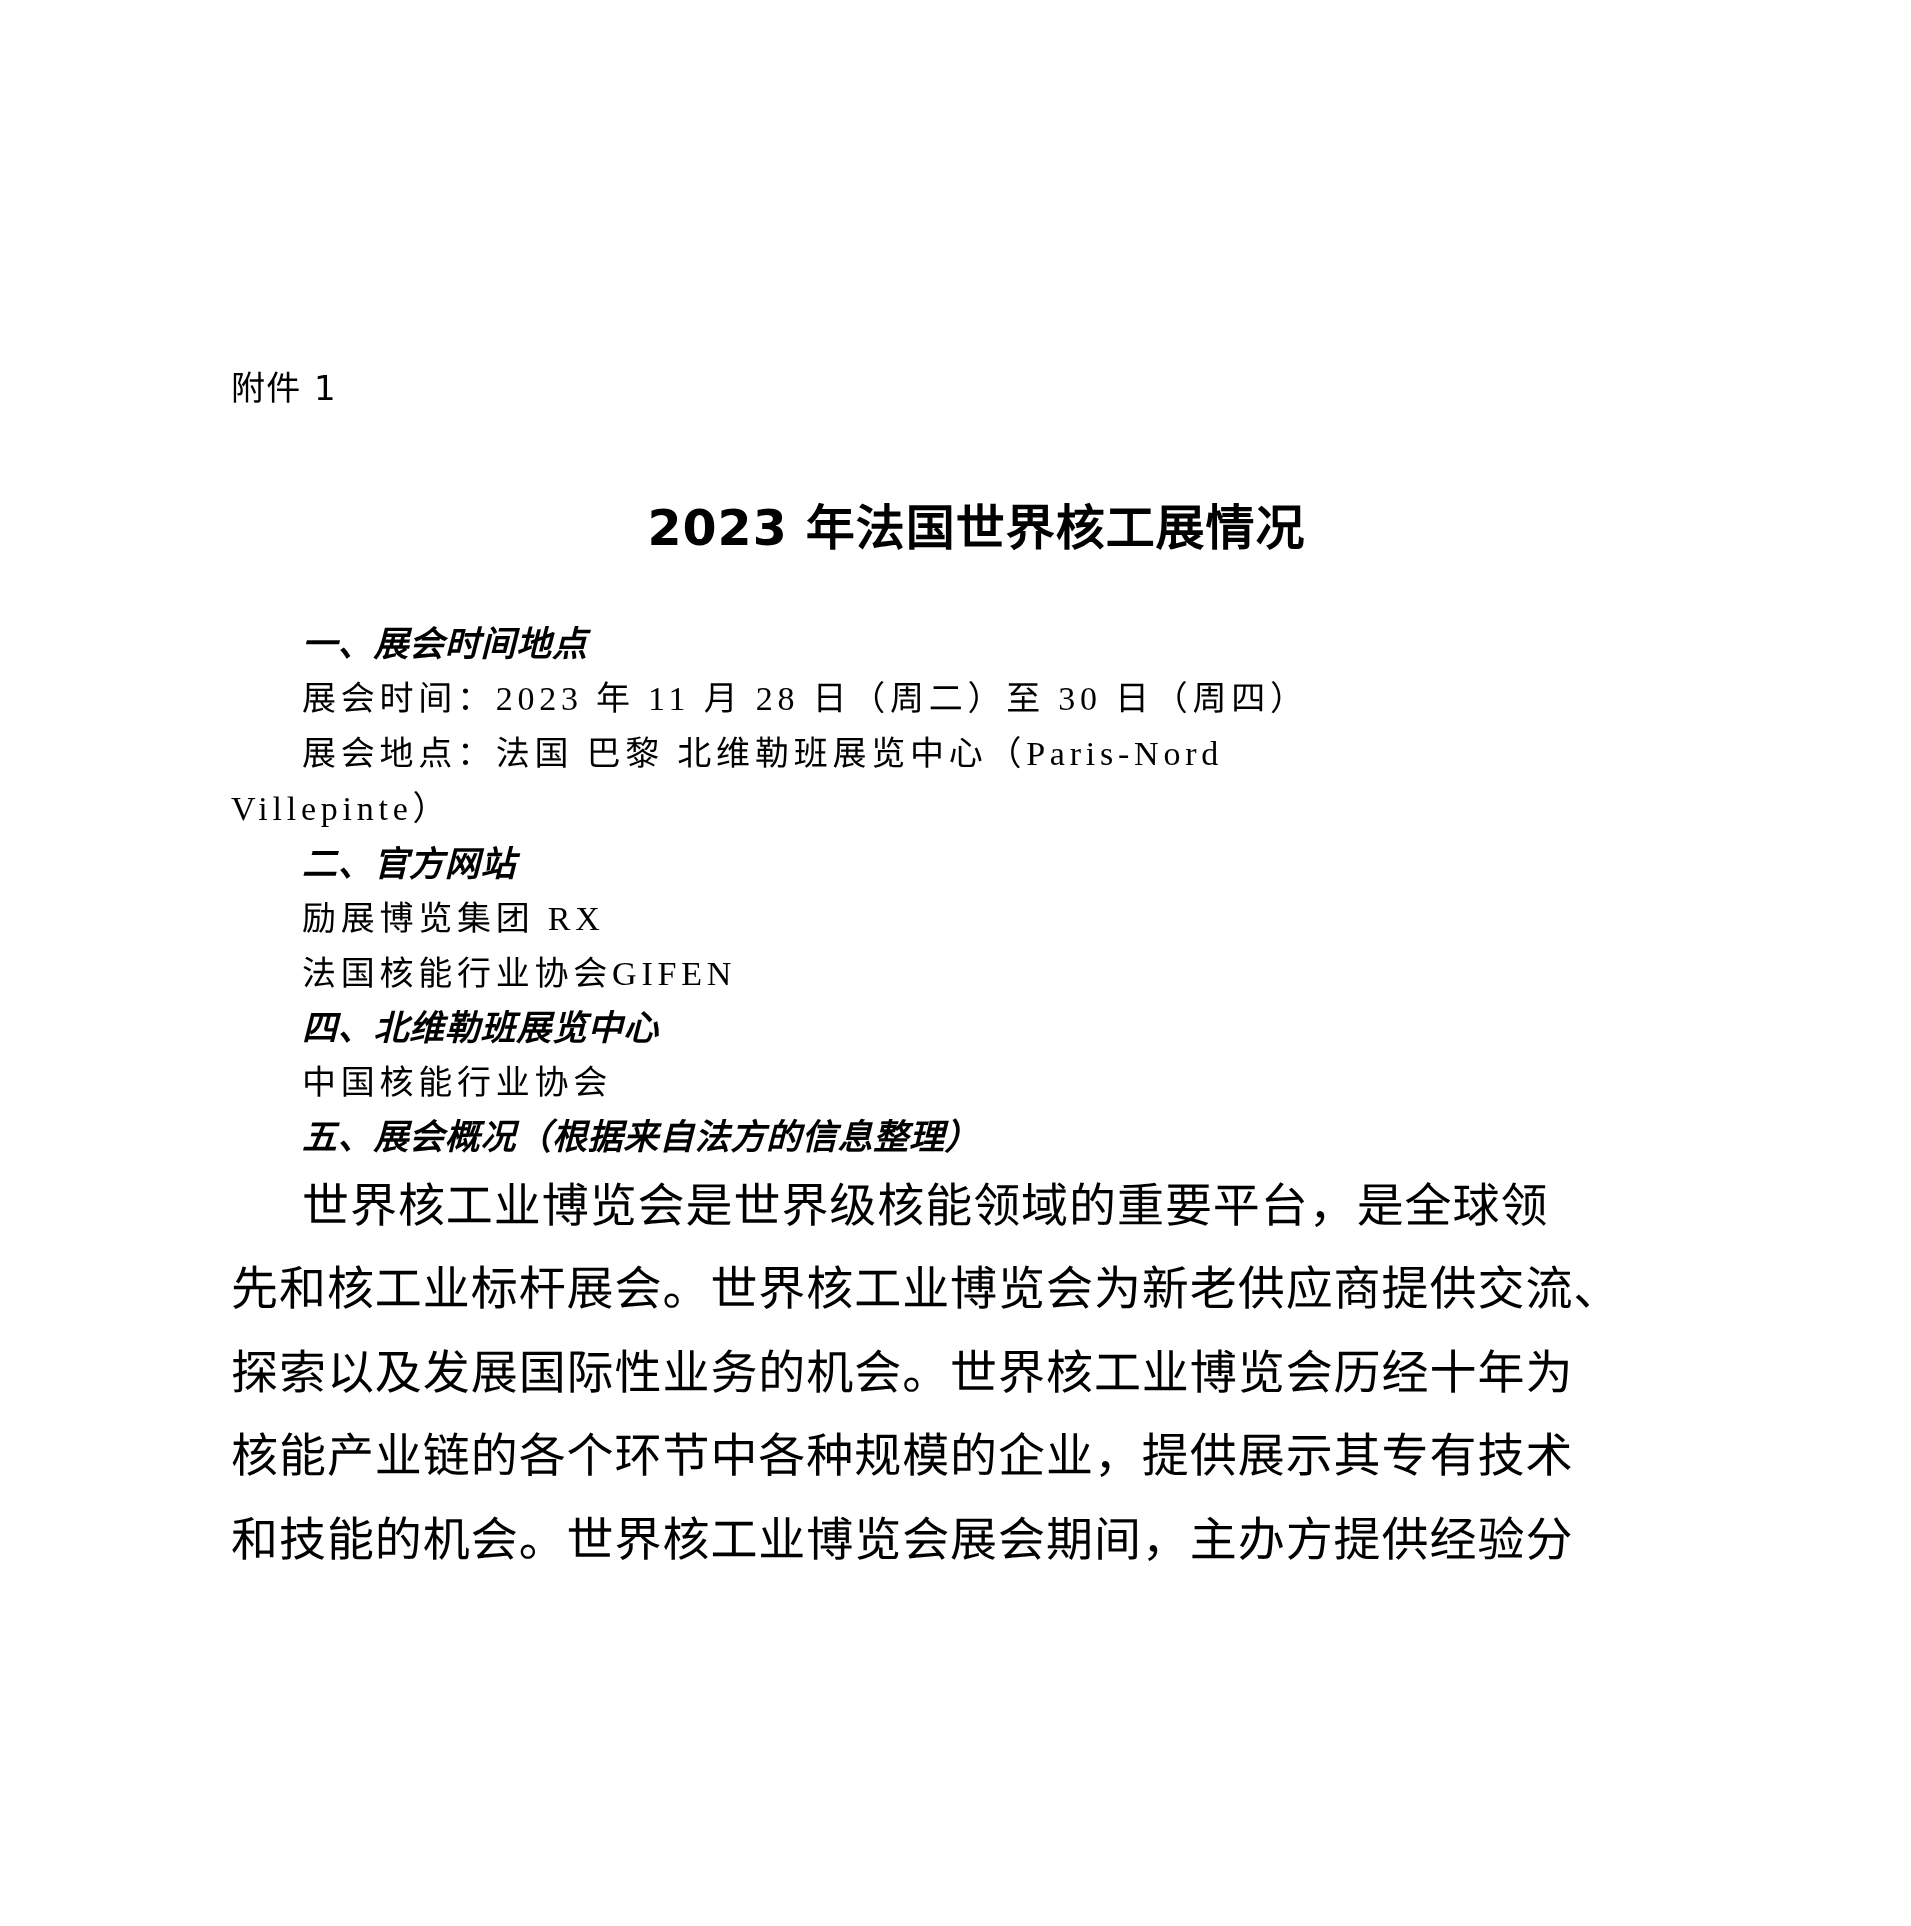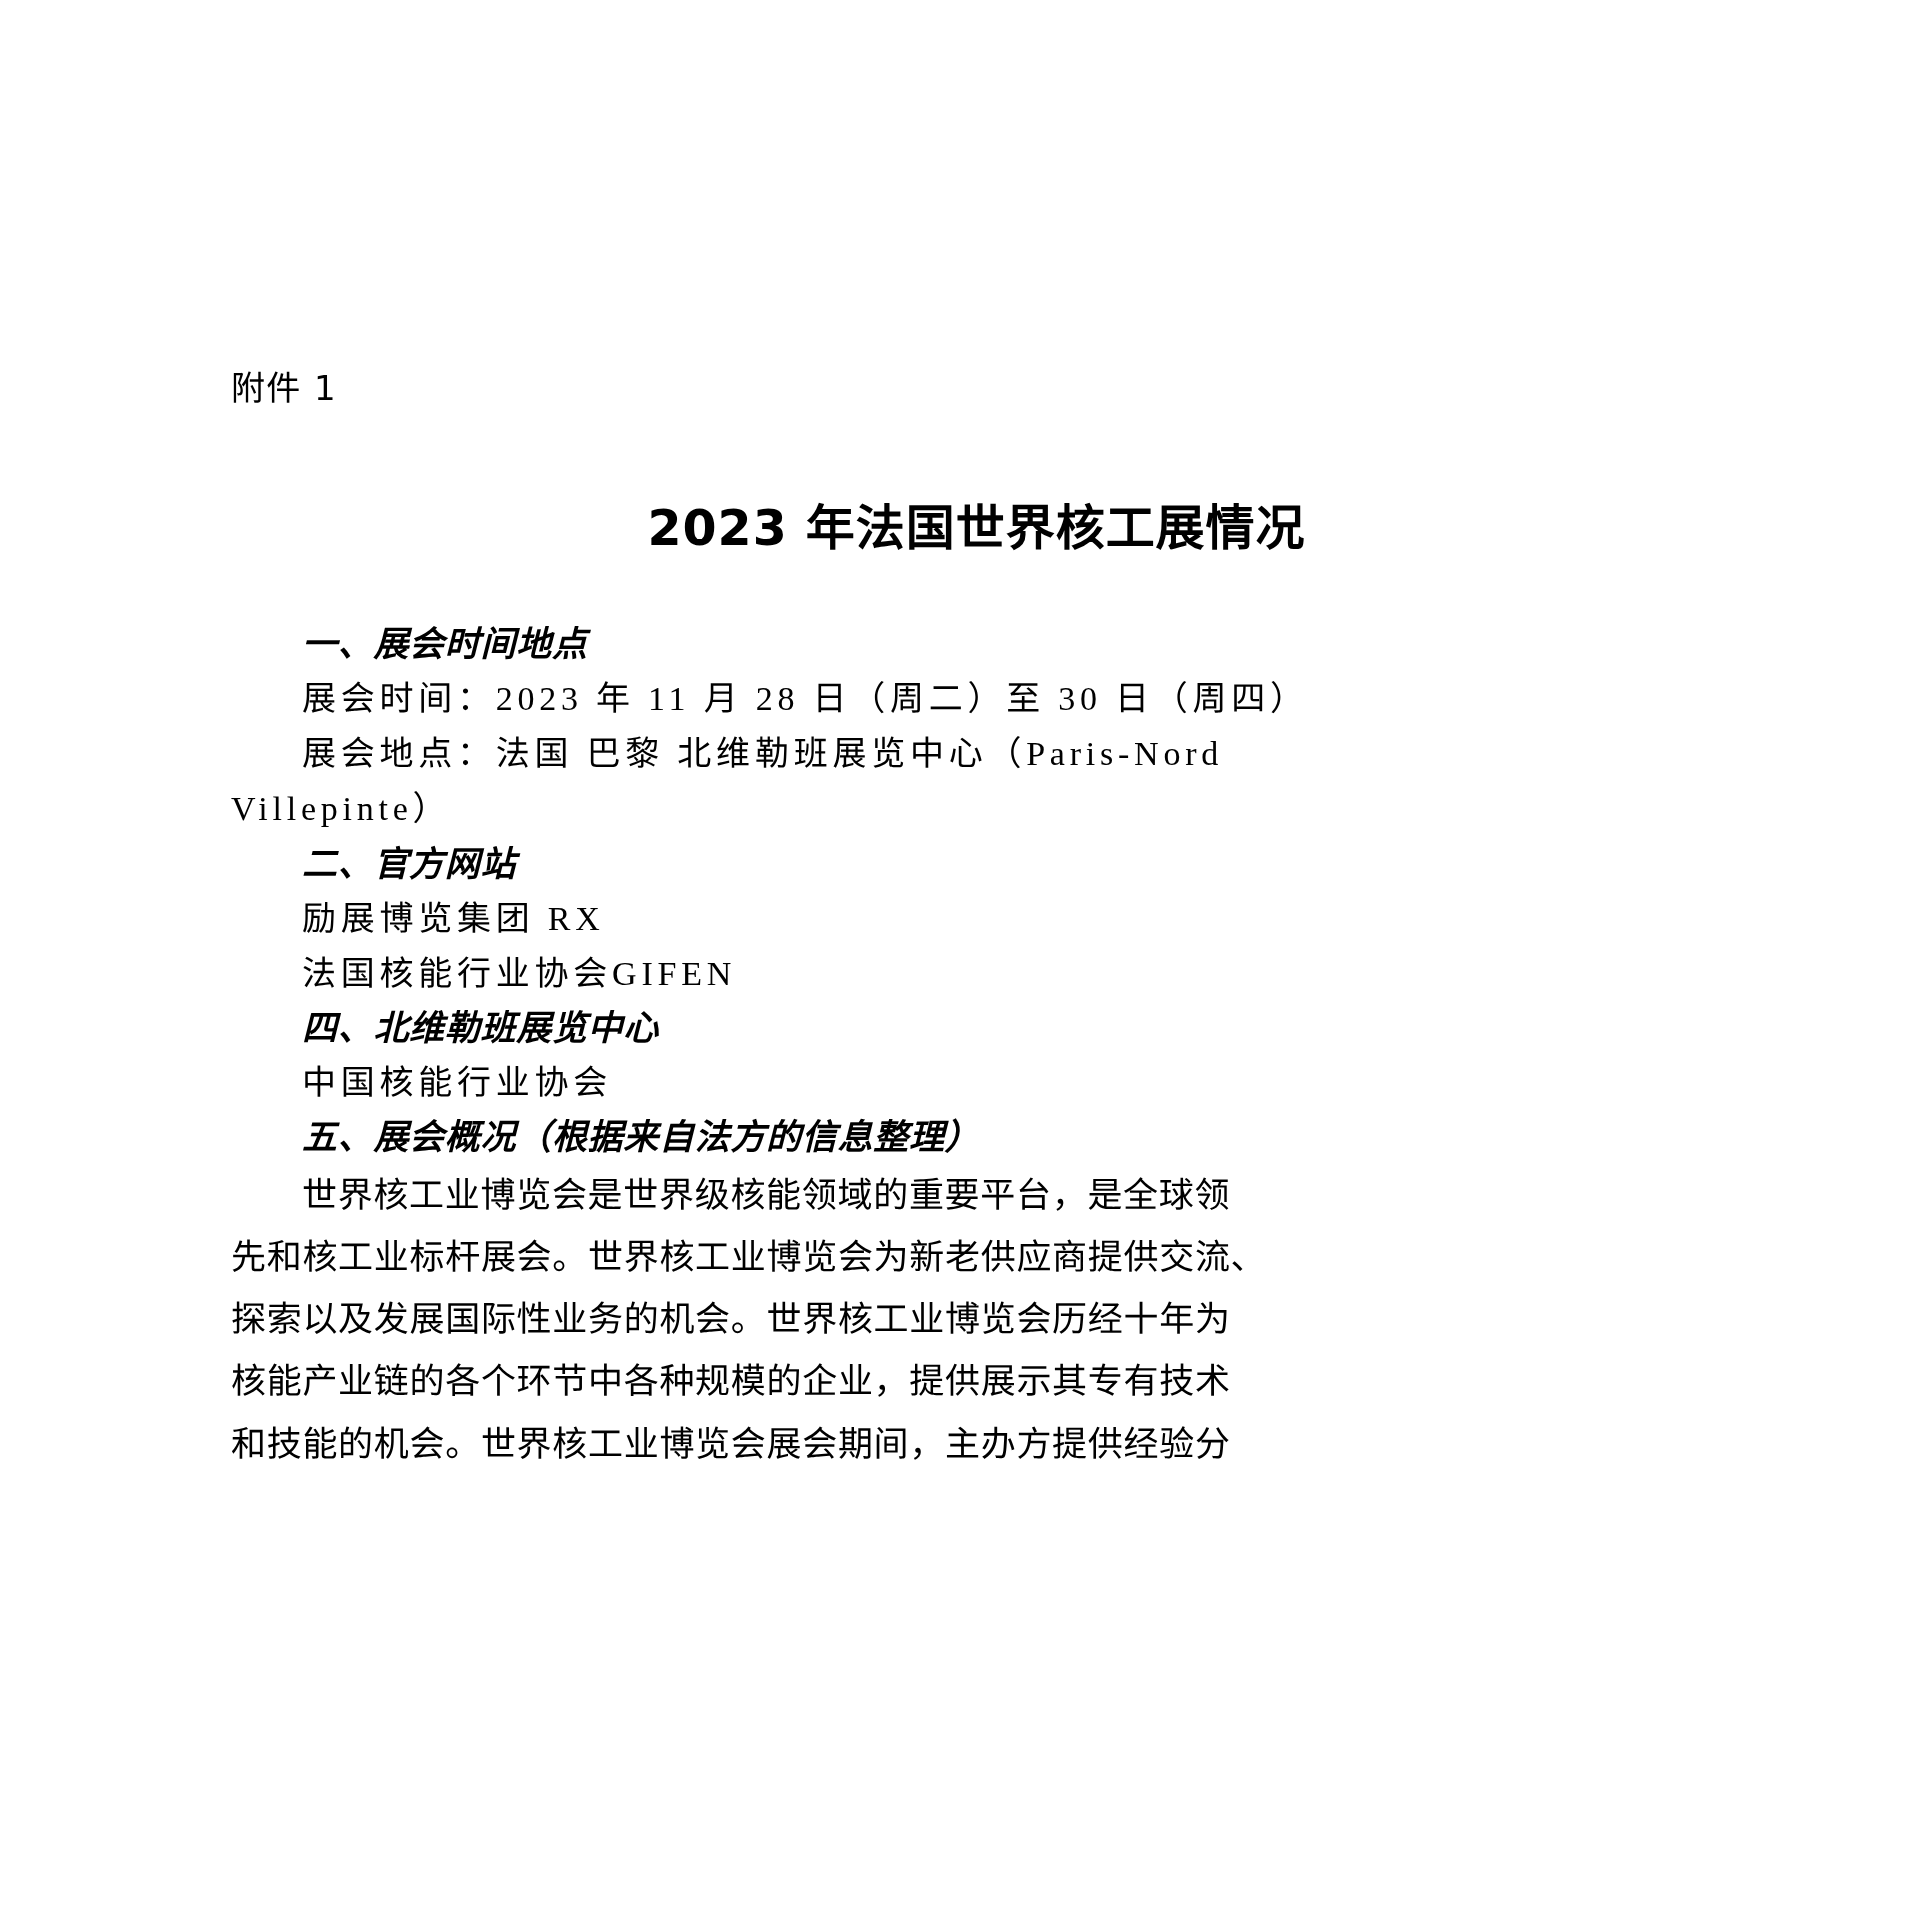--- a/index.html
+++ b/index.html
@@ -97,21 +97,21 @@
     line-height: 1.62;
     letter-spacing: 0.17em;
     text-indent: 0;
     margin: 0;
     white-space: pre;
   }
 
   
   .para {
     font-family: "Liberation Serif", "DejaVu Serif", serif;
-    font-size: 35px;
+    font-size: 47px;
     line-height: 1.78;
     letter-spacing: 0.02em;
     margin: 0;
   }
   .para .pline {
     display: block;
     white-space: pre;
   }
   .para .pline.first {
     text-indent: 71px;

